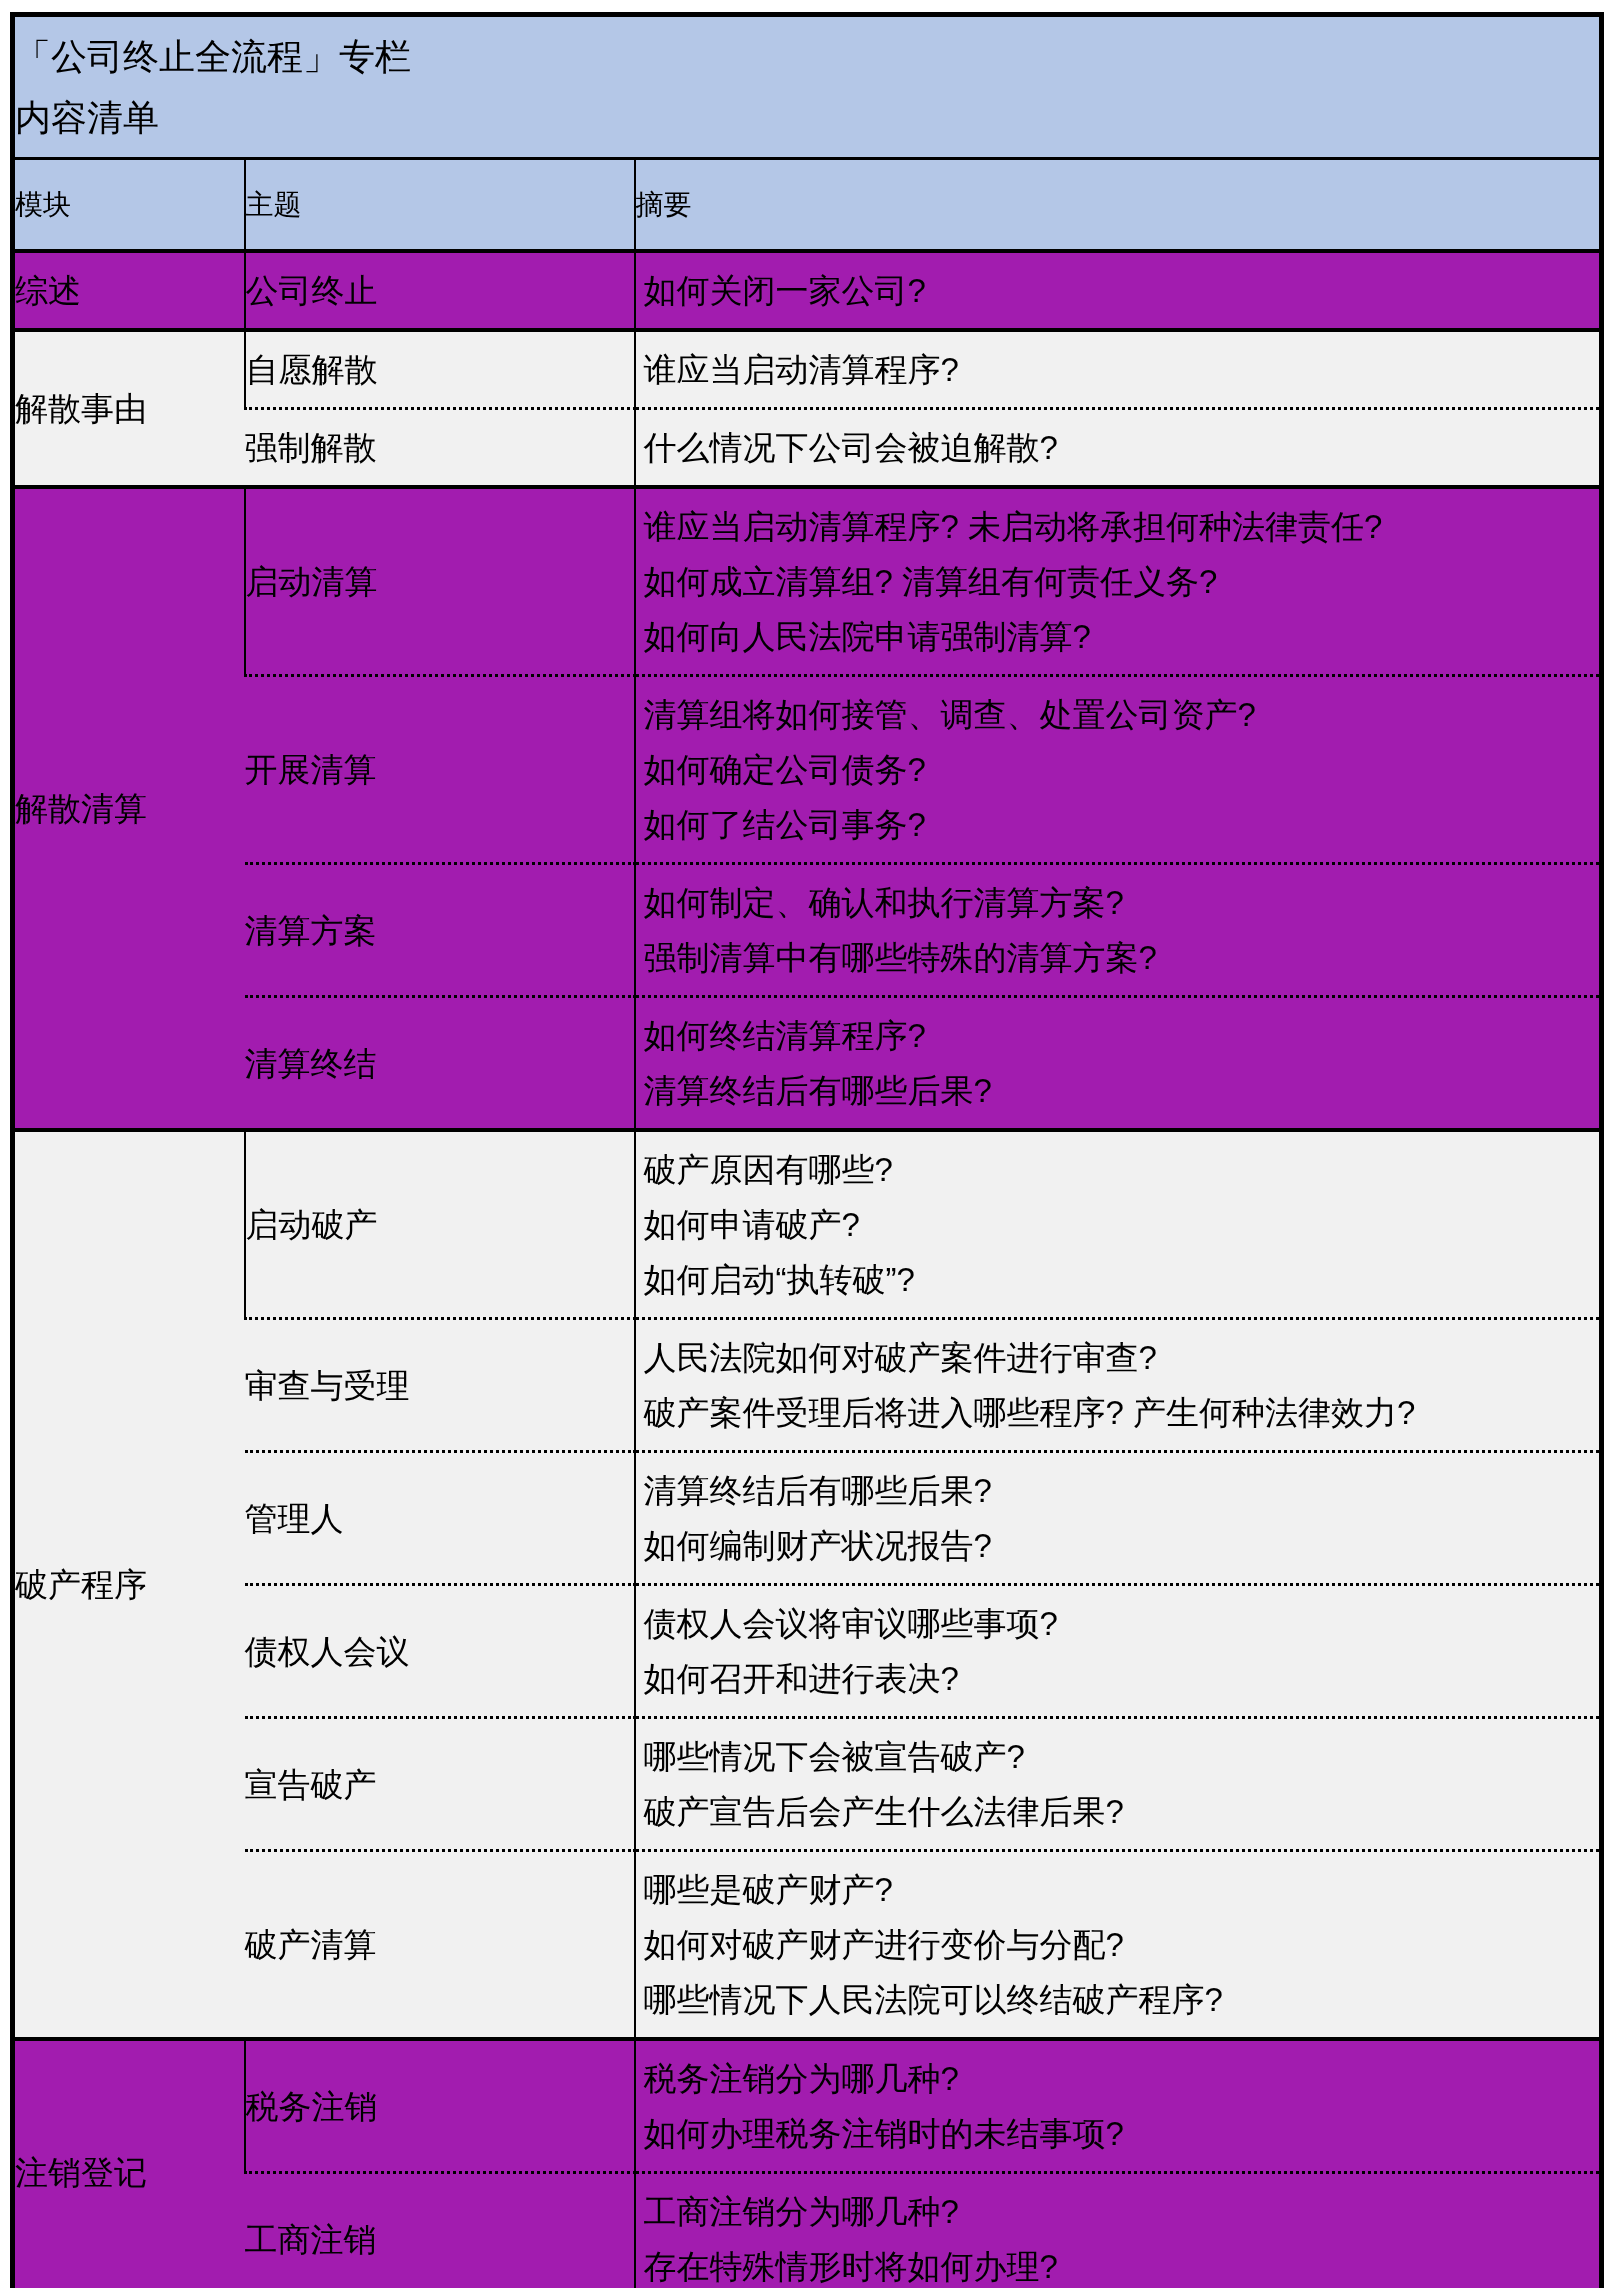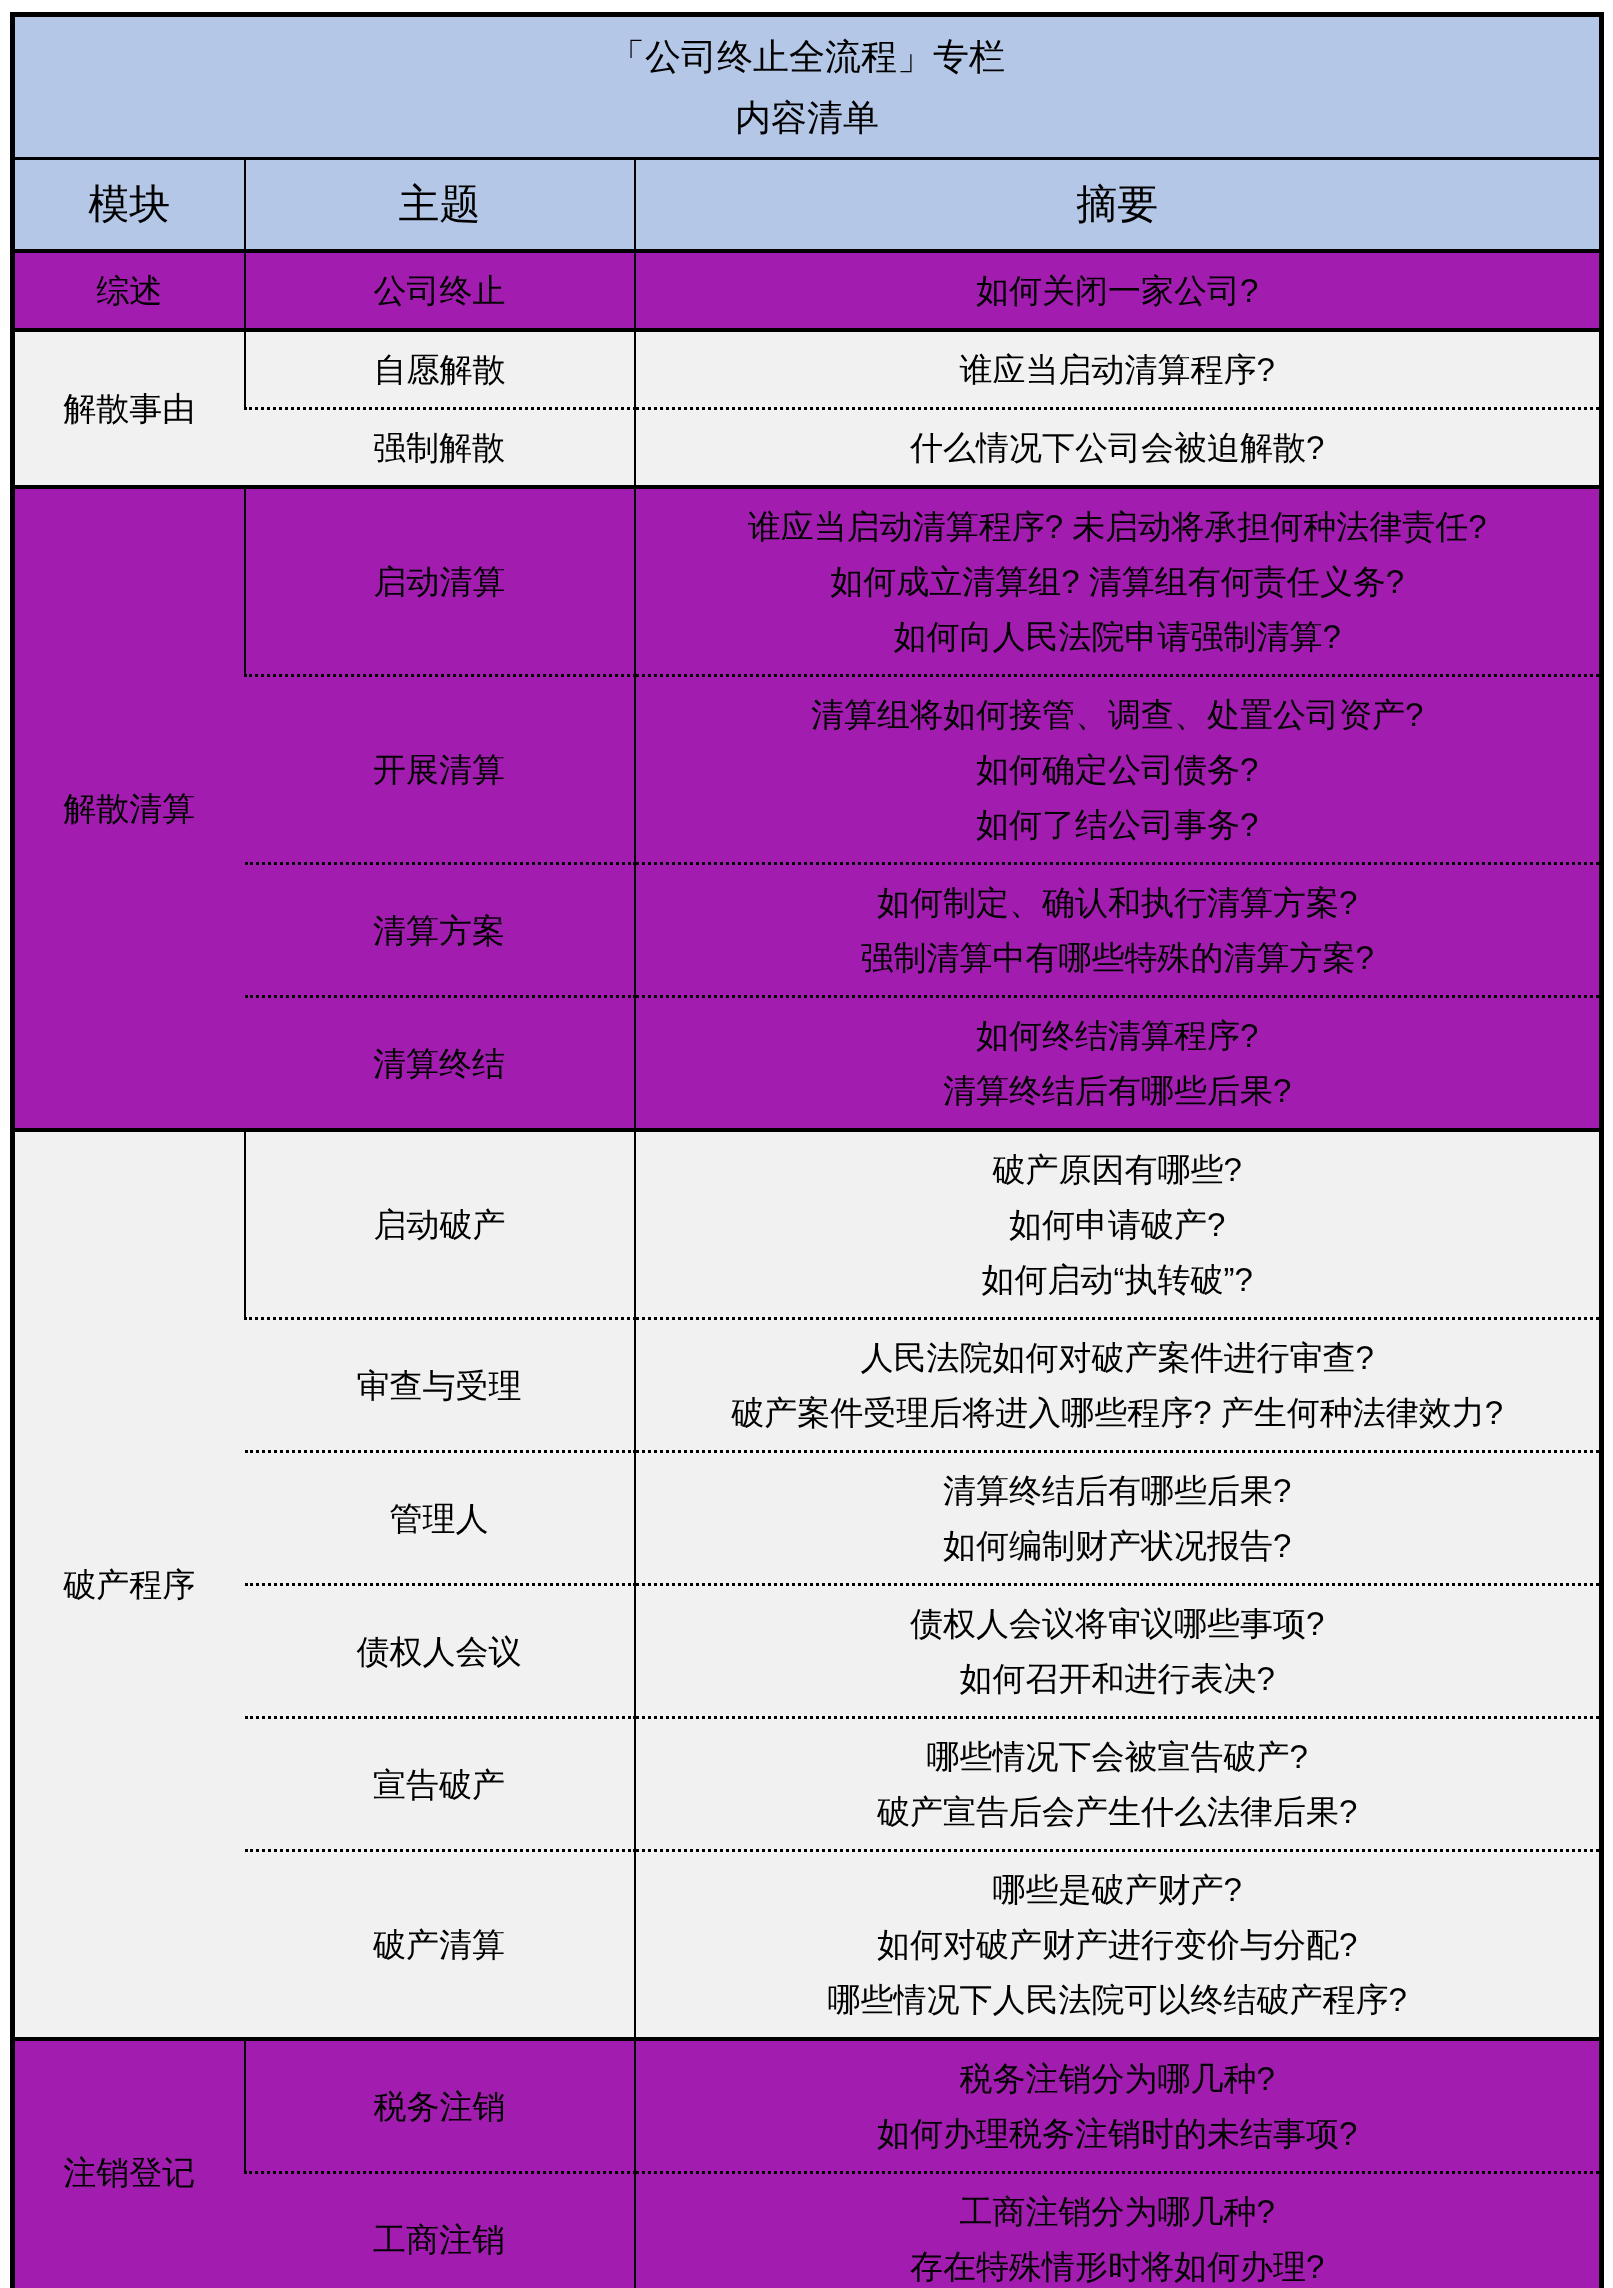--- a/index.html
+++ b/index.html
@@ -11,38 +11,38 @@
   }
   .sheet { padding: 12px 10px; }
   table.content-table {
     width: 1594px;
     border-collapse: collapse;
     table-layout: fixed;
     border: 5px solid #000000;
     border-bottom-width: 7px;
   }
   td {
-    text-align: center;
+    text-align: left;
     vertical-align: middle;
     font-size: 33px;
     word-break: break-all;
   }
   td + td { border-left: 2px solid #000000; }
 
   tr.title-row td {
     background: #b4c7e7;
     border-bottom: 3px solid #000000;
     padding: 9px 0;
     font-size: 36px;
     line-height: 61px;
   }
   tr.header-row td {
     background: #b4c7e7;
     padding: 17px 0;
-    font-size: 41px;
+    font-size: 28px;
     line-height: 55px;
   }
 
   tr.gstart > td { border-top: 4px solid #000000; }
   tr.cont > td.topic,
   tr.cont > td.summary { border-top: 3px dotted #000000; }
 
   tr.w > td { background: #a21caf; }
   tr.g > td { background: #f1f1f1; }
 

